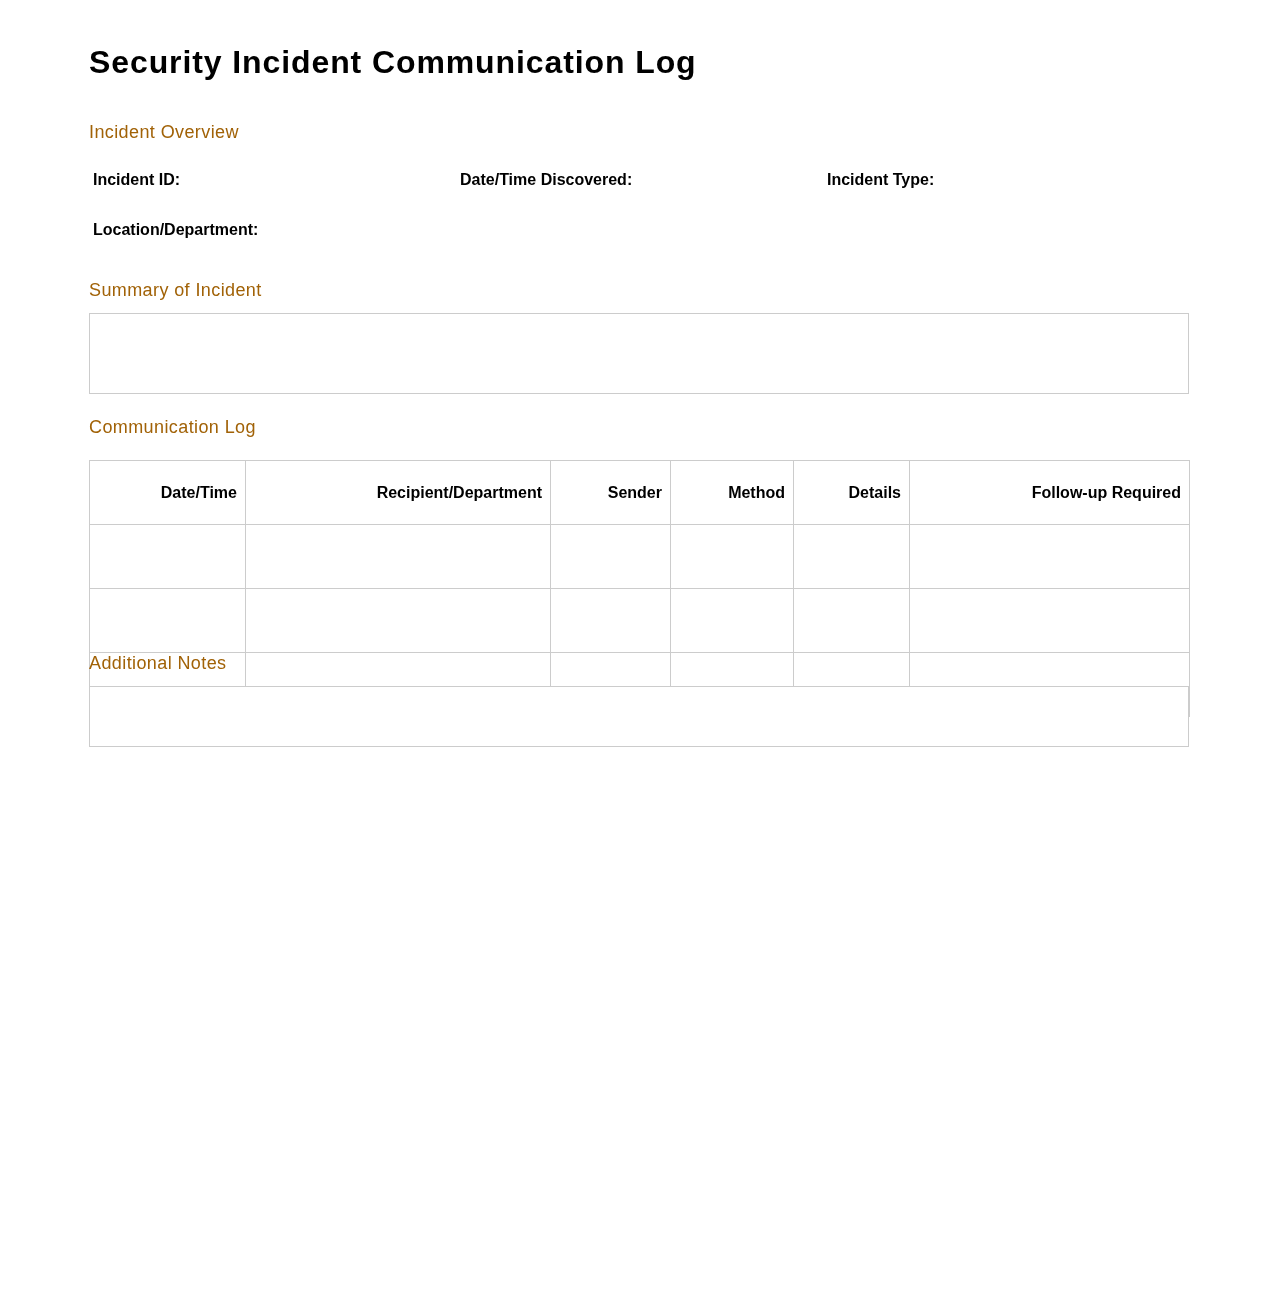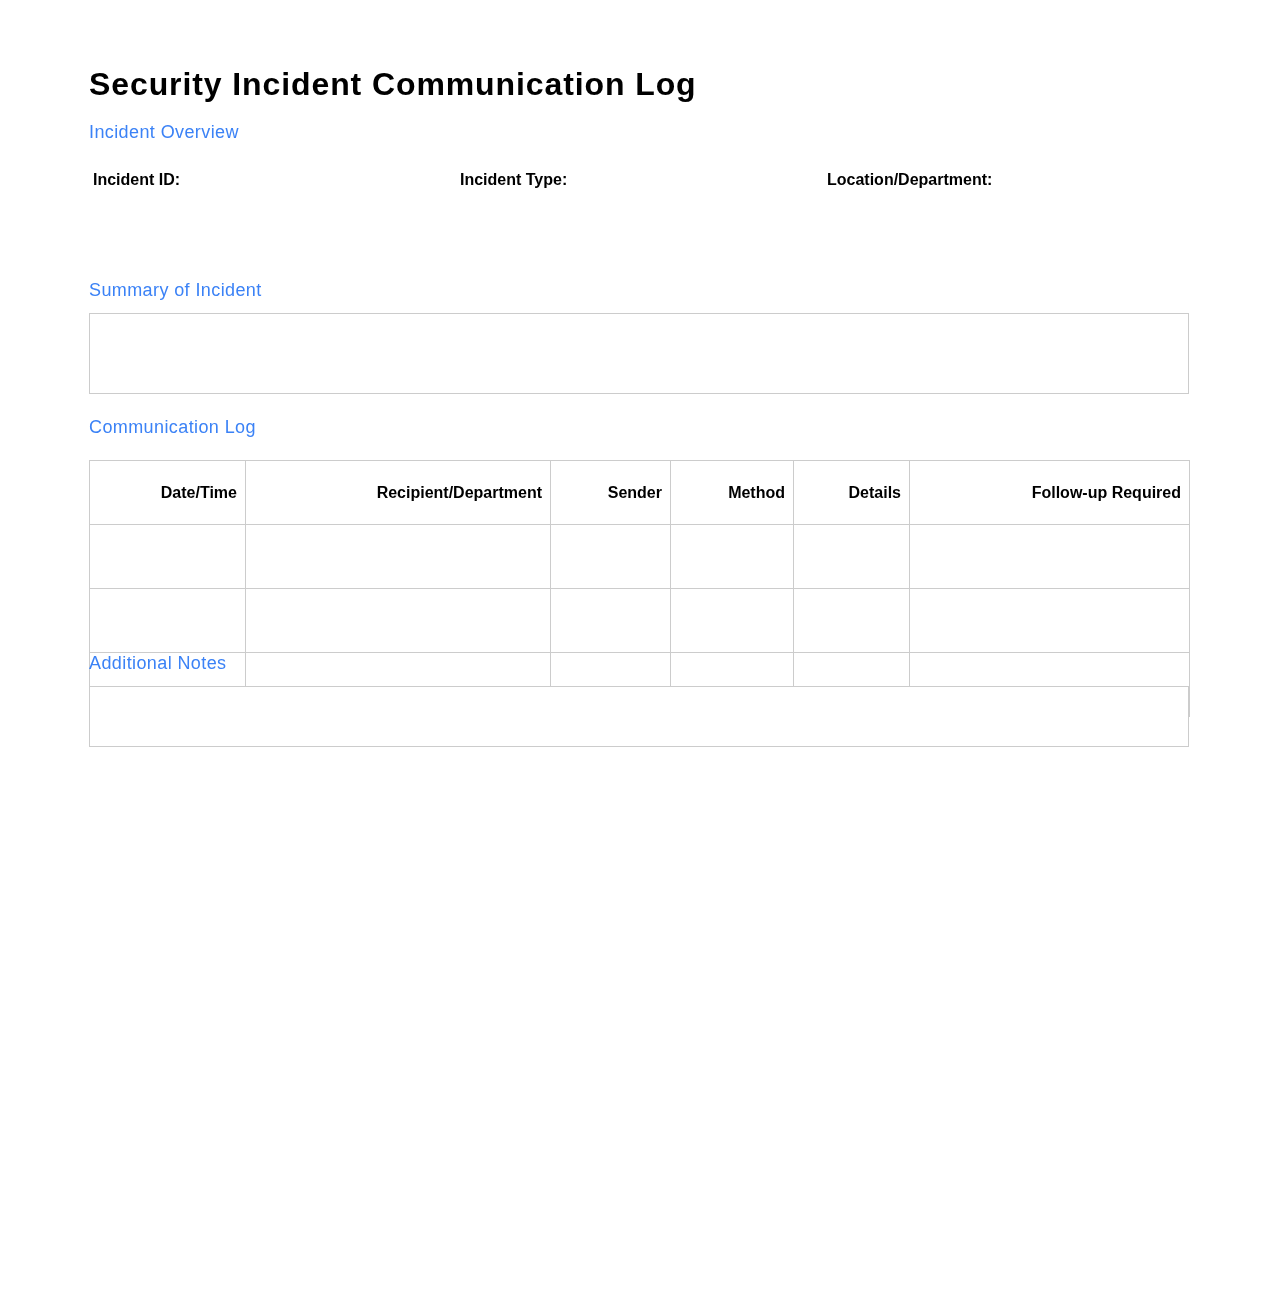--- a/index.html
+++ b/index.html
@@ -4,28 +4,28 @@
   <style>
     html, body { margin: 0; padding: 0; background: #ffffff; }
     body {
       width: 1278px; height: 1300px;
       font-family: "Liberation Sans", sans-serif;
       color: #000;
       position: relative;
     }
     .page { position: absolute; left: 89px; top: 0; width: 1100px; }
     .title {
-      position: absolute; top: 64px; left: 0;
+      position: absolute; top: 42px; left: 0;
       font-size: 32px; font-weight: bold; letter-spacing: 0.9px;
       margin: 0; line-height: 40px; white-space: nowrap;
     }
     .section-title {
       position: absolute; left: 0;
       font-size: 18px; font-weight: normal; letter-spacing: 0.4px;
-      margin: 0; line-height: 22px; color: #3b82f6;
+      margin: 0; line-height: 22px; color: #a16207;
     }
     .overview-grid {
       position: absolute; left: 0; top: 168px; width: 1100px;
       display: grid; grid-template-columns: 367px 367px 366px;
       grid-template-rows: 24px 24px; row-gap: 26px;
     }
     .field { padding-left: 4px; font-size: 16px; font-weight: bold; line-height: 24px; }
     .textbox {
       position: absolute; left: 0; width: 1098px;
       border: 1px solid #cccccc; background: #fff;
@@ -44,20 +44,24 @@
 <body>
 
 <div class="page">
   <h1 class="title">Security Incident Communication Log</h1>
 
   <h2 class="section-title" style="top:121px;">Incident Overview</h2>
 
   <div class="overview-grid">
     <div class="field">
       <span>Incident ID:</span>
+      <span></span>
+    </div>
+    <div class="field">
+      <span>Date/Time Discovered:</span>
       <span></span>
     </div>
     <div class="field">
       <span>Incident Type:</span>
       <span></span>
     </div>
     <div class="field">
       <span>Location/Department:</span>
       <span></span>
     </div>

